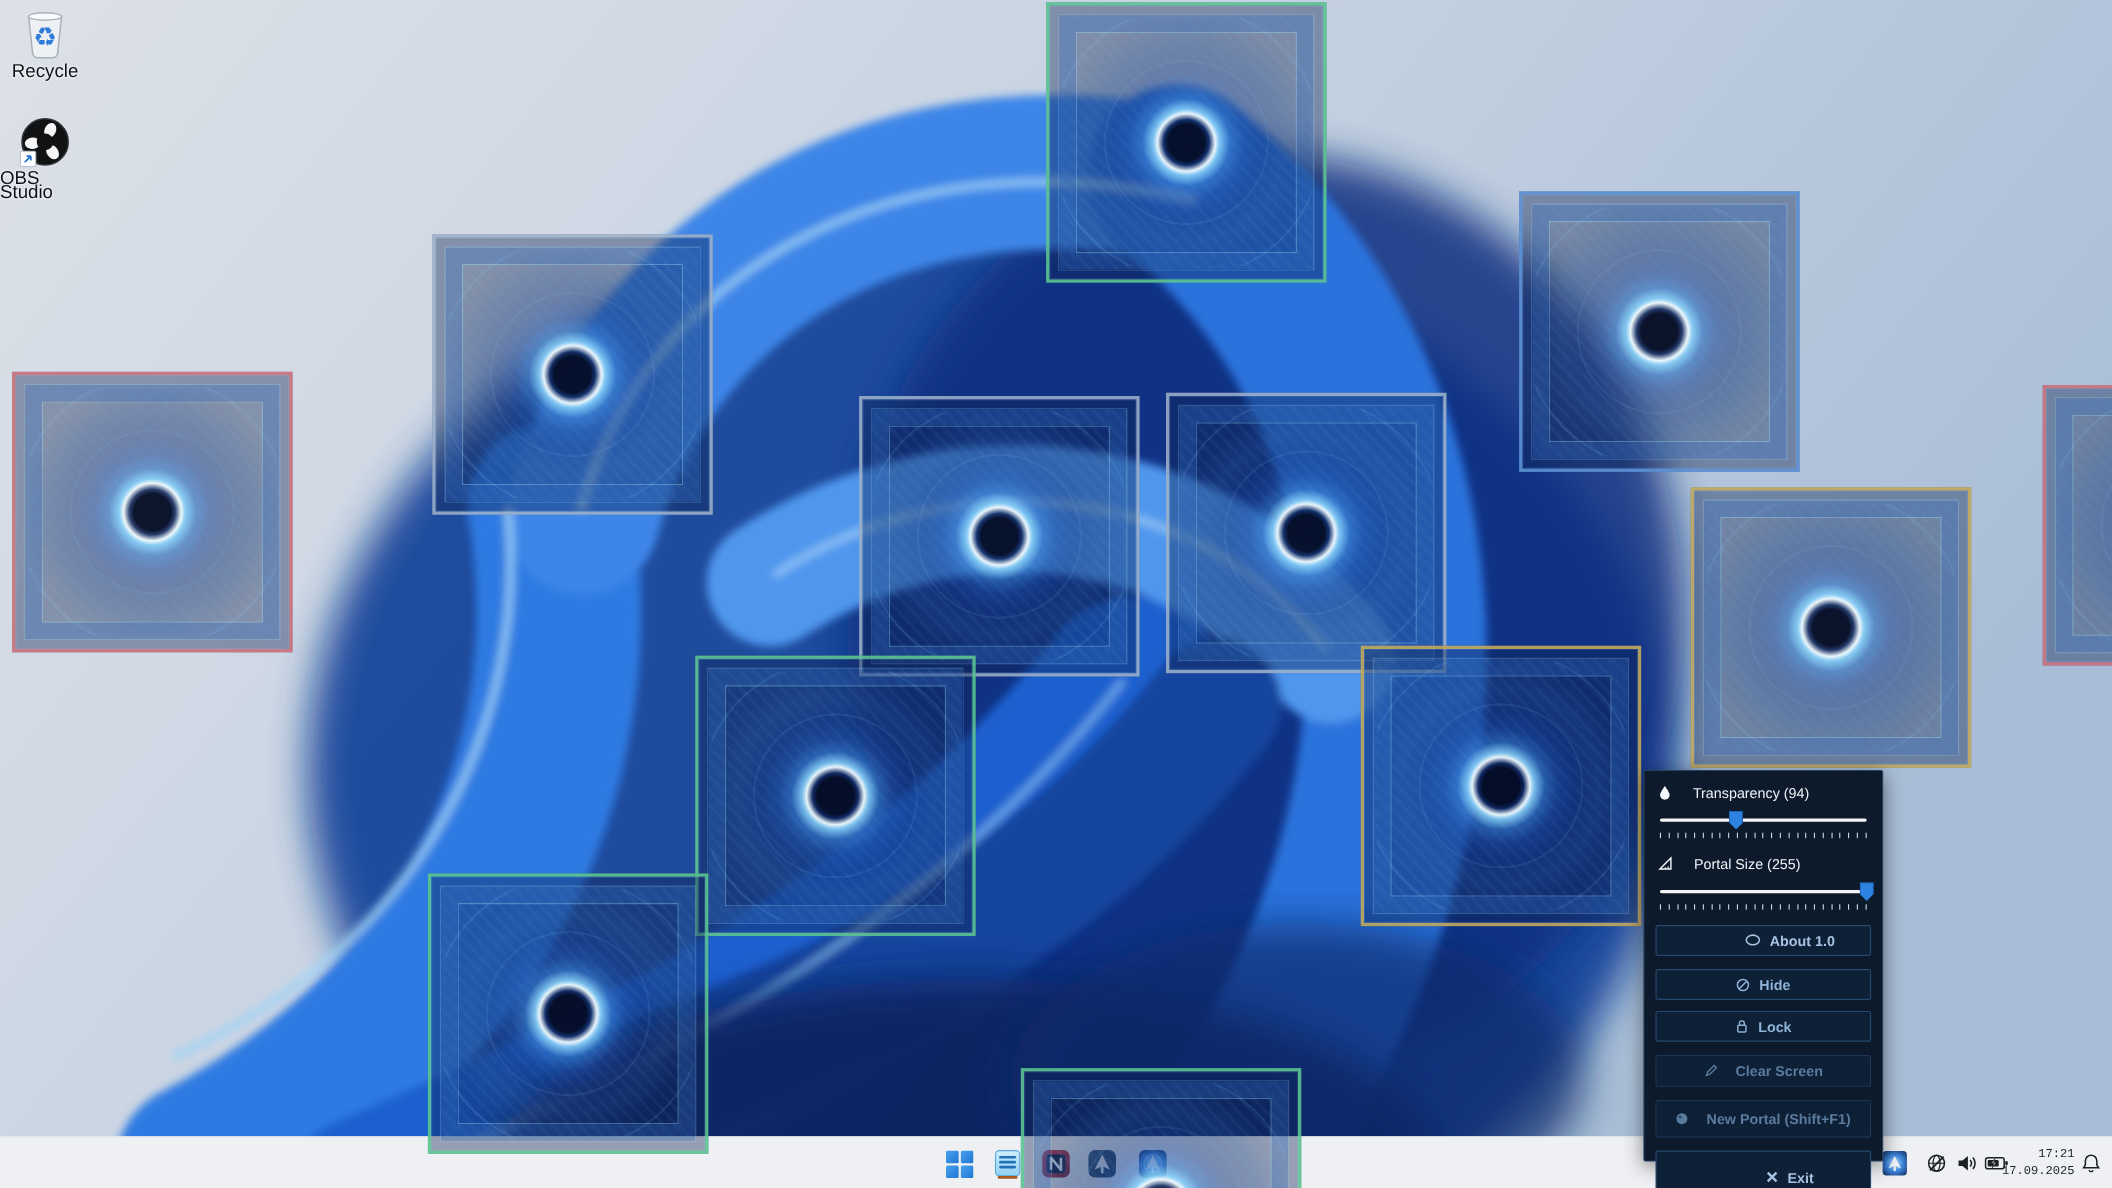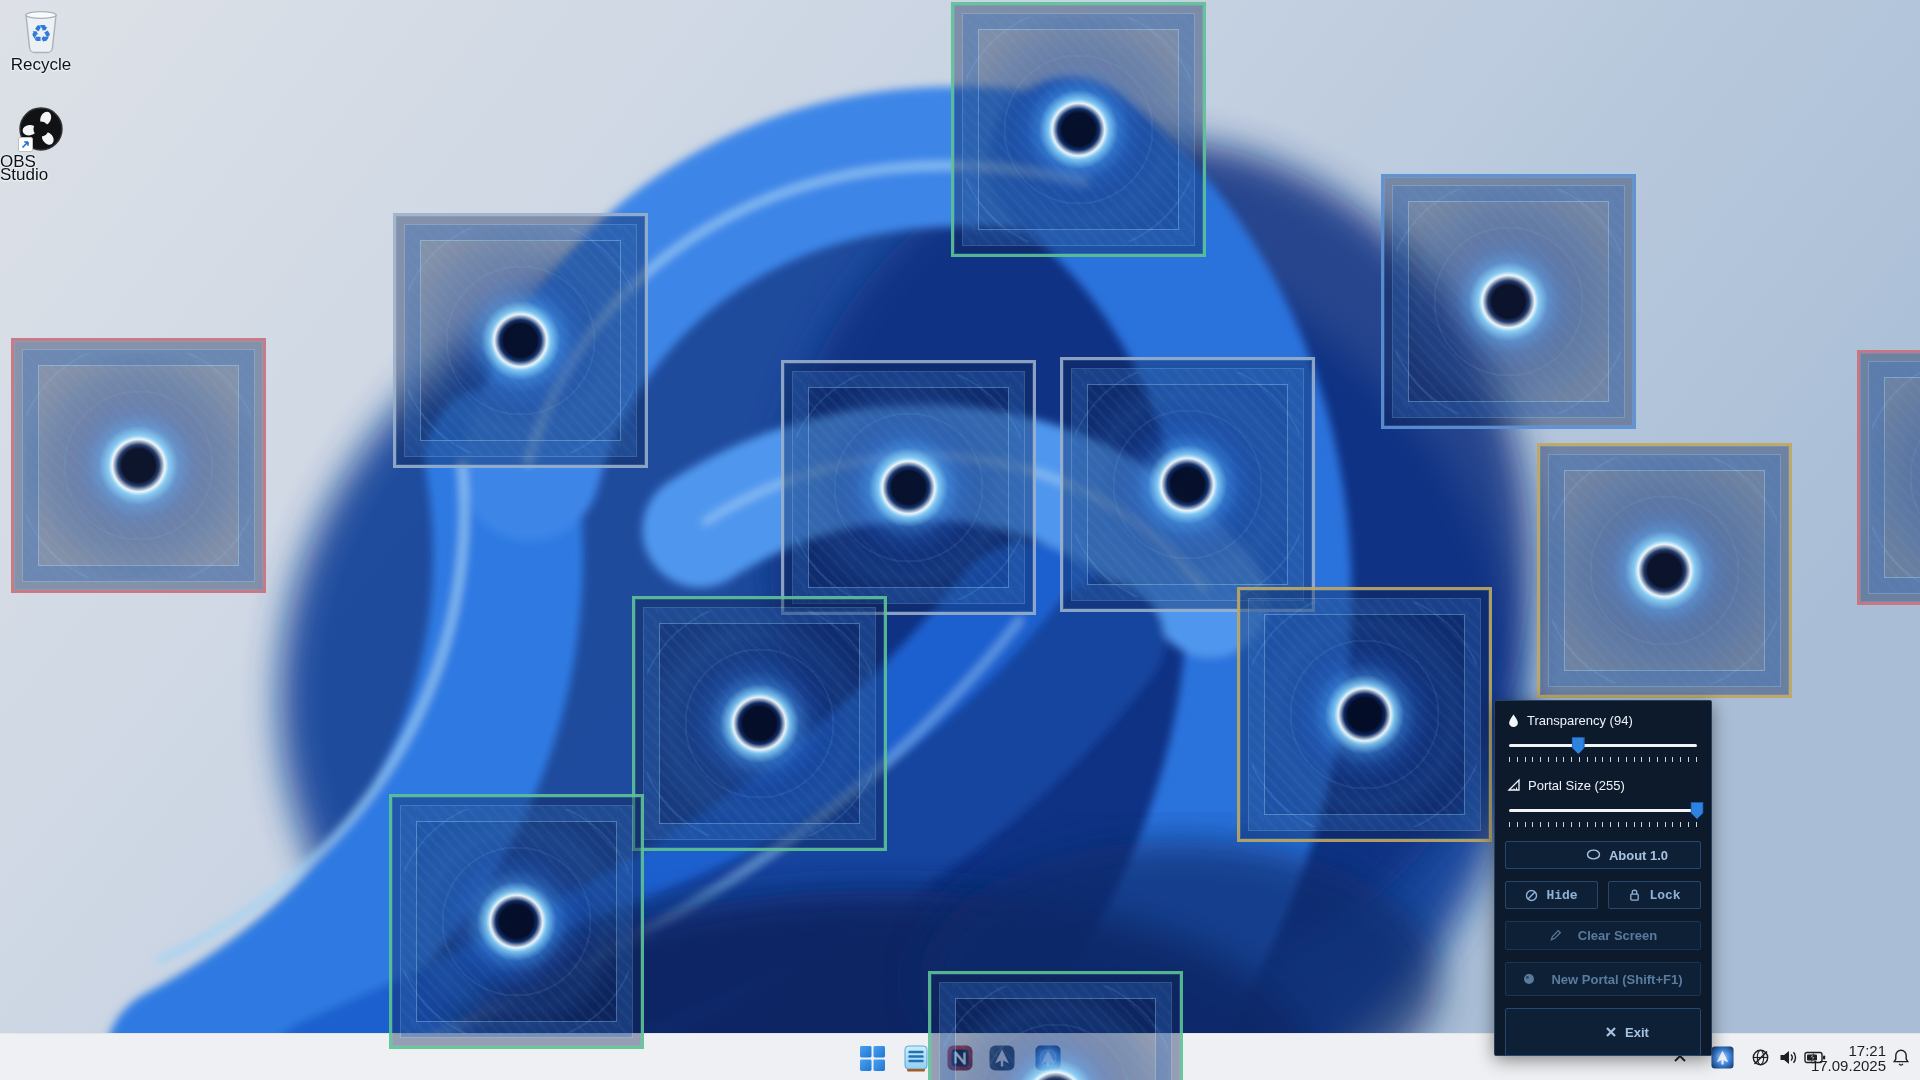--- a/index.html
+++ b/index.html
@@ -28,46 +28,46 @@
       radial-gradient(circle at 50% 50%, rgba(3,10,34,0.92) 0 10.5%, rgba(14,38,92,0.78) 13%,
         rgba(242,252,255,0.95) 16.5%, rgba(138,214,255,0.85) 19%, rgba(66,148,240,0.45) 25%,
         rgba(38,98,198,0.30) 33%, rgba(24,66,156,0.20) 44%, rgba(14,44,110,0.12) 55%, rgba(10,30,80,0.04) 68%, transparent 76%),
       repeating-radial-gradient(circle at 50% 50%, transparent 0 24px, rgba(140,215,255,0.10) 24px 26px, transparent 26px 49px),
       radial-gradient(circle at 50% 50%, transparent 0 42%, rgba(90,170,255,0.10) 56%, transparent 72%);}
 
   
   #portal-panel{position:absolute;left:1494px;top:700px;width:218px;height:356px;z-index:70;
     background:#0c1a2c;border:1px solid #27415f;border-radius:2px;box-sizing:border-box;
     padding:8px 10px;color:#e9eef4;box-shadow:0 4px 18px rgba(0,0,0,.45);}
-  .plabel{display:flex;align-items:center;gap:7px;font-size:13px;color:#eef3f8;height:18px;margin:2px 0 7px 2px;}
+  .plabel{display:flex;align-items:center;gap:19px;font-size:13px;color:#eef3f8;height:18px;margin:2px 0 7px 2px;}
   .slider{position:relative;height:18px;margin:0 4px;cursor:pointer;}
   .track{position:absolute;left:0;right:0;top:8px;height:3px;background:#f2f4f6;border-radius:2px;}
   .thumb{position:absolute;top:1px;width:13px;height:17px;background:#2e82e0;border:1px solid #1b5aa8;
     transform:translateX(-50%);box-sizing:border-box;
     clip-path:polygon(0 0,100% 0,100% 62%,50% 100%,0 62%);}
   .ticks{display:flex;justify-content:space-between;margin:3px 4px 0 4px;height:7px;}
   .ticks i{width:1px;height:5px;background:#cdd6df;}
   .gap{height:10px;}
   .pbtn{display:flex;align-items:center;justify-content:center;gap:8px;height:28px;margin-top:12px;
     background:#0e2036;border:1px solid #26486e;border-radius:2px;color:#8fb2d8;
     font-size:13px;font-weight:700;cursor:pointer;box-sizing:border-box;}
   .pbtn.dim{color:#5a7b9e;border-color:#1b3554;gap:16px;}
   .pbtn.bright{color:#a8c2e2;padding-left:48px;}
-  .btnrow{display:grid;grid-template-columns:1fr 1fr;gap:10px;font-family:Liberation Mono, monospace;}
+  .btnrow{display:grid;grid-template-columns:1fr;gap:10px;}
   .btnrow .pbtn{margin-top:0;}
   .pbtn.tall{height:34px;}
 
   
   #taskbar{position:absolute;left:0;top:1033px;width:1920px;height:47px;z-index:40;
     background:#eef0f3;border-top:1px solid #e2e5ea;box-sizing:border-box;}
   .tb-icon{position:absolute;top:5px;width:40px;height:38px;border-radius:5px;display:flex;
     align-items:center;justify-content:center;cursor:pointer;}
   .tray{position:absolute;top:0;height:47px;display:flex;align-items:center;cursor:pointer;}
   #clock{right:34px;flex-direction:column;justify-content:center;align-items:flex-end;
-    font-size:15px;color:#1b1f24;line-height:15px;}
+    font-size:11px;color:#1b1f24;line-height:15px;font-family:Liberation Mono, monospace;}
 
   [data-interactable="true"]{cursor:pointer;}
 </style>
 </head>
 <body>
 
 <div id="desktop" data-interactable="false">
 
   <svg id="wallpaper" data-interactable="false" viewBox="0 0 1920 1080" preserveAspectRatio="none">
     <defs>

